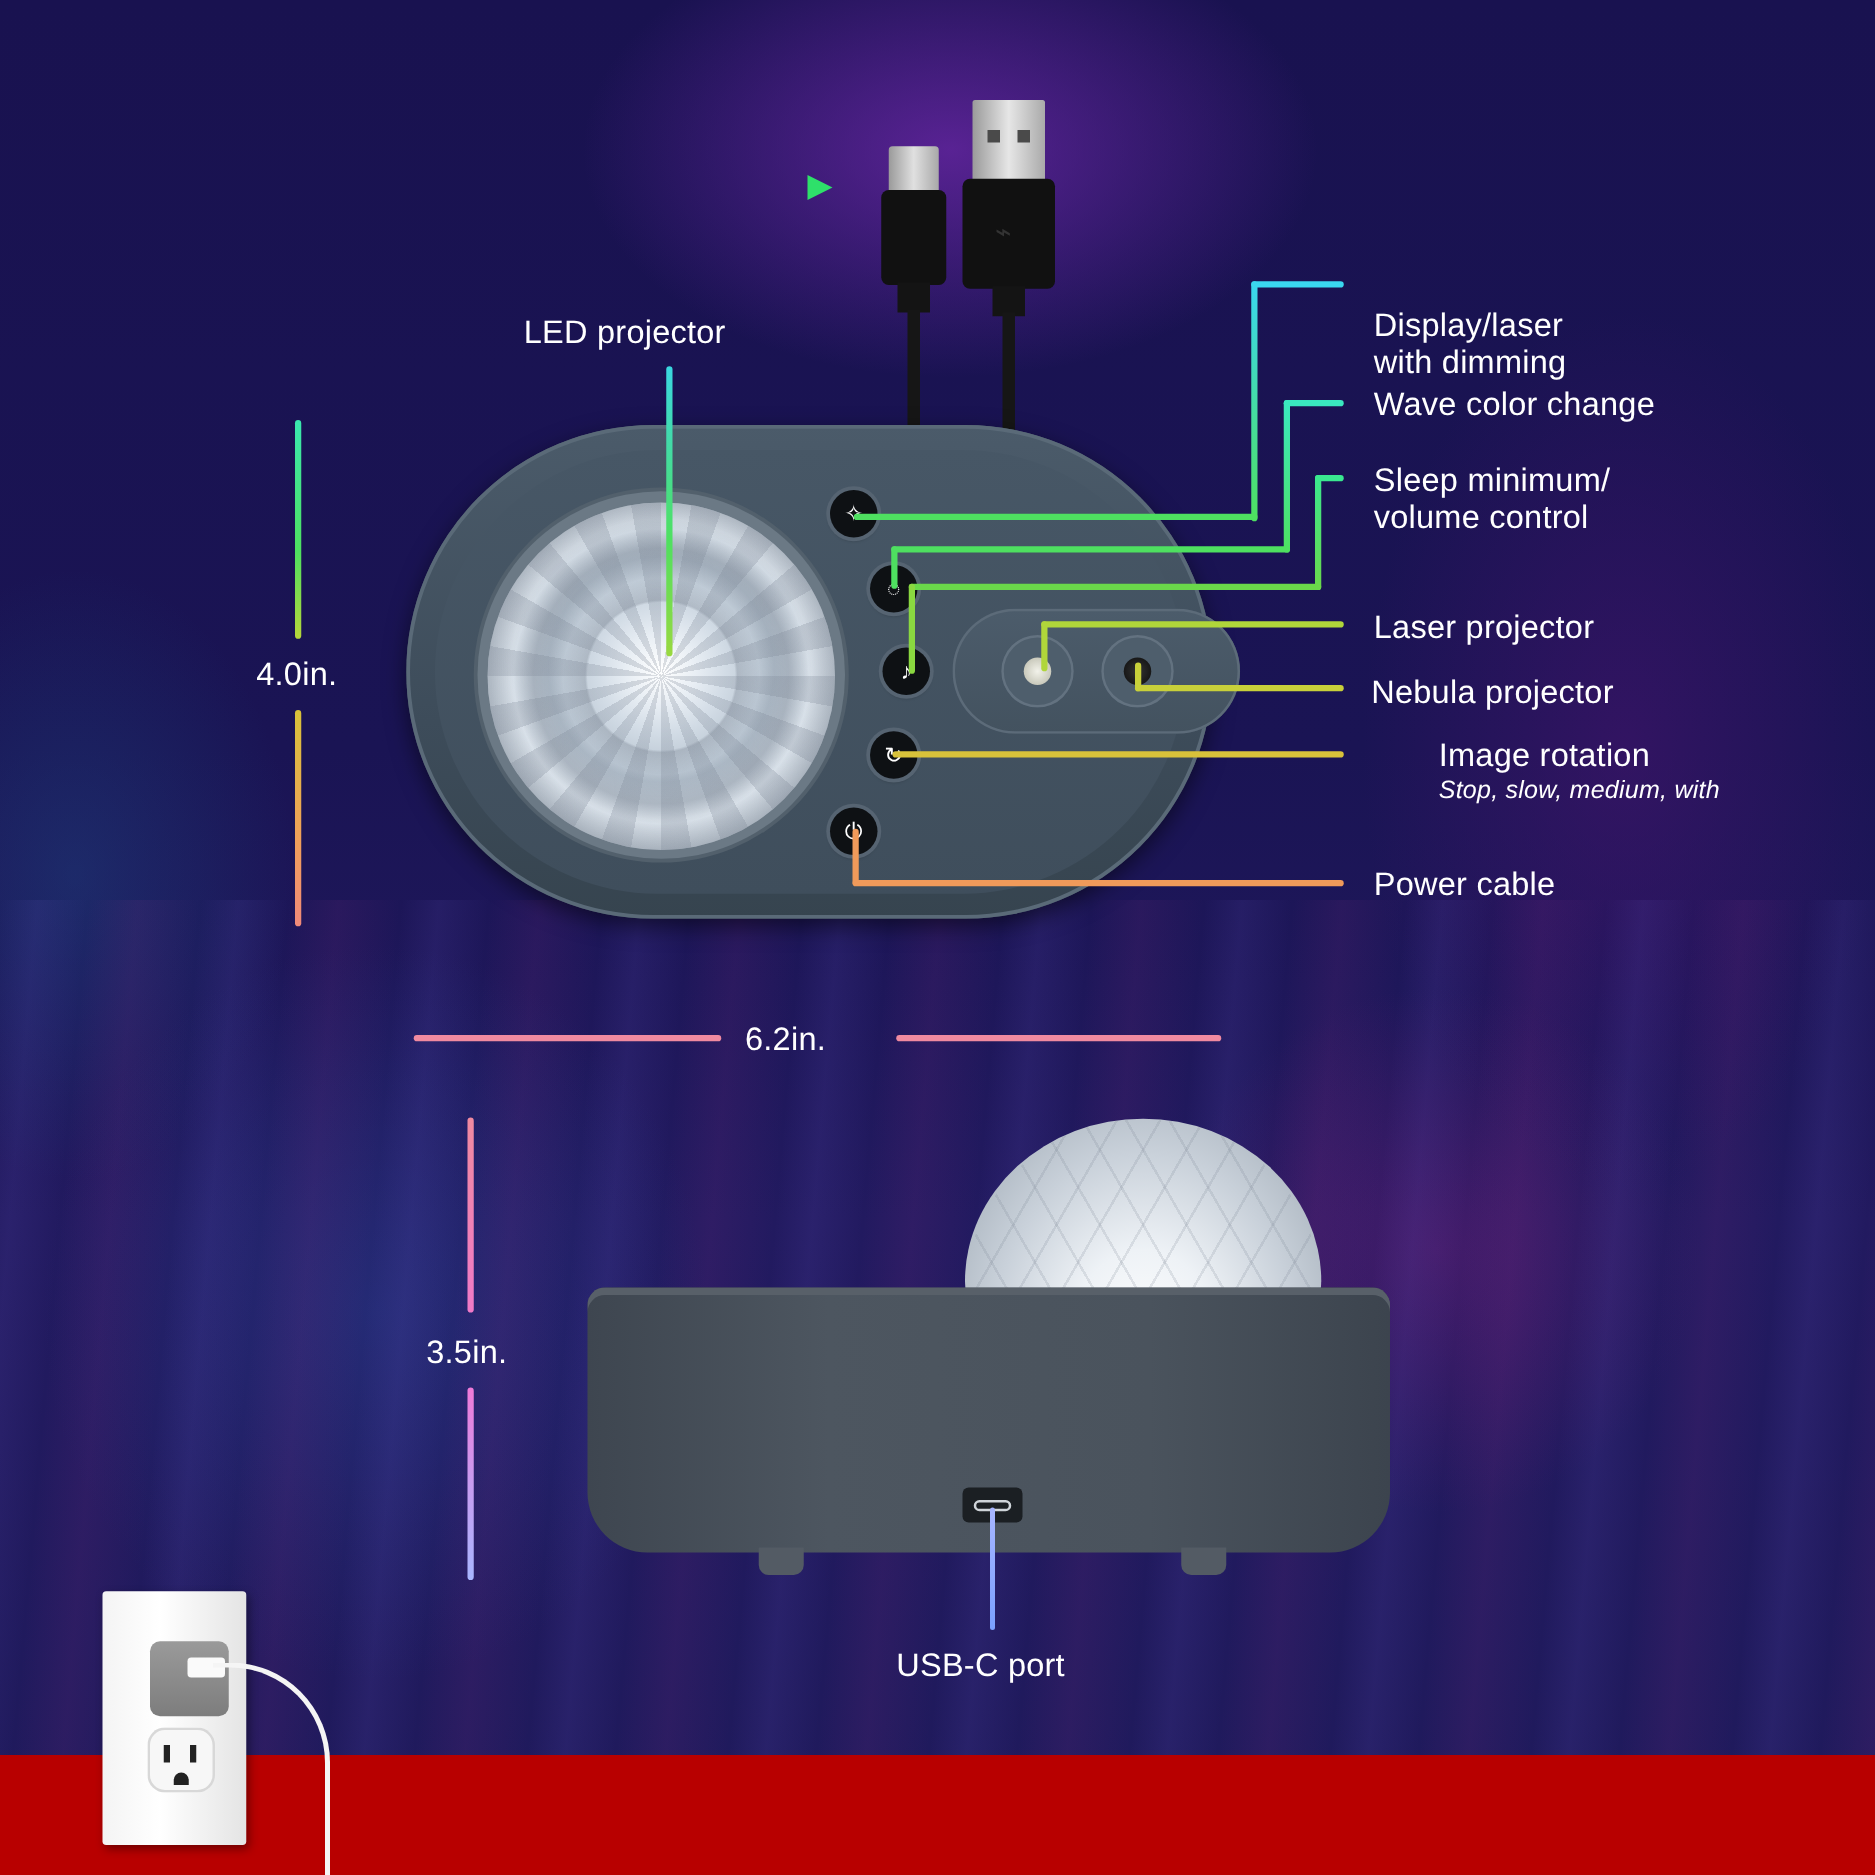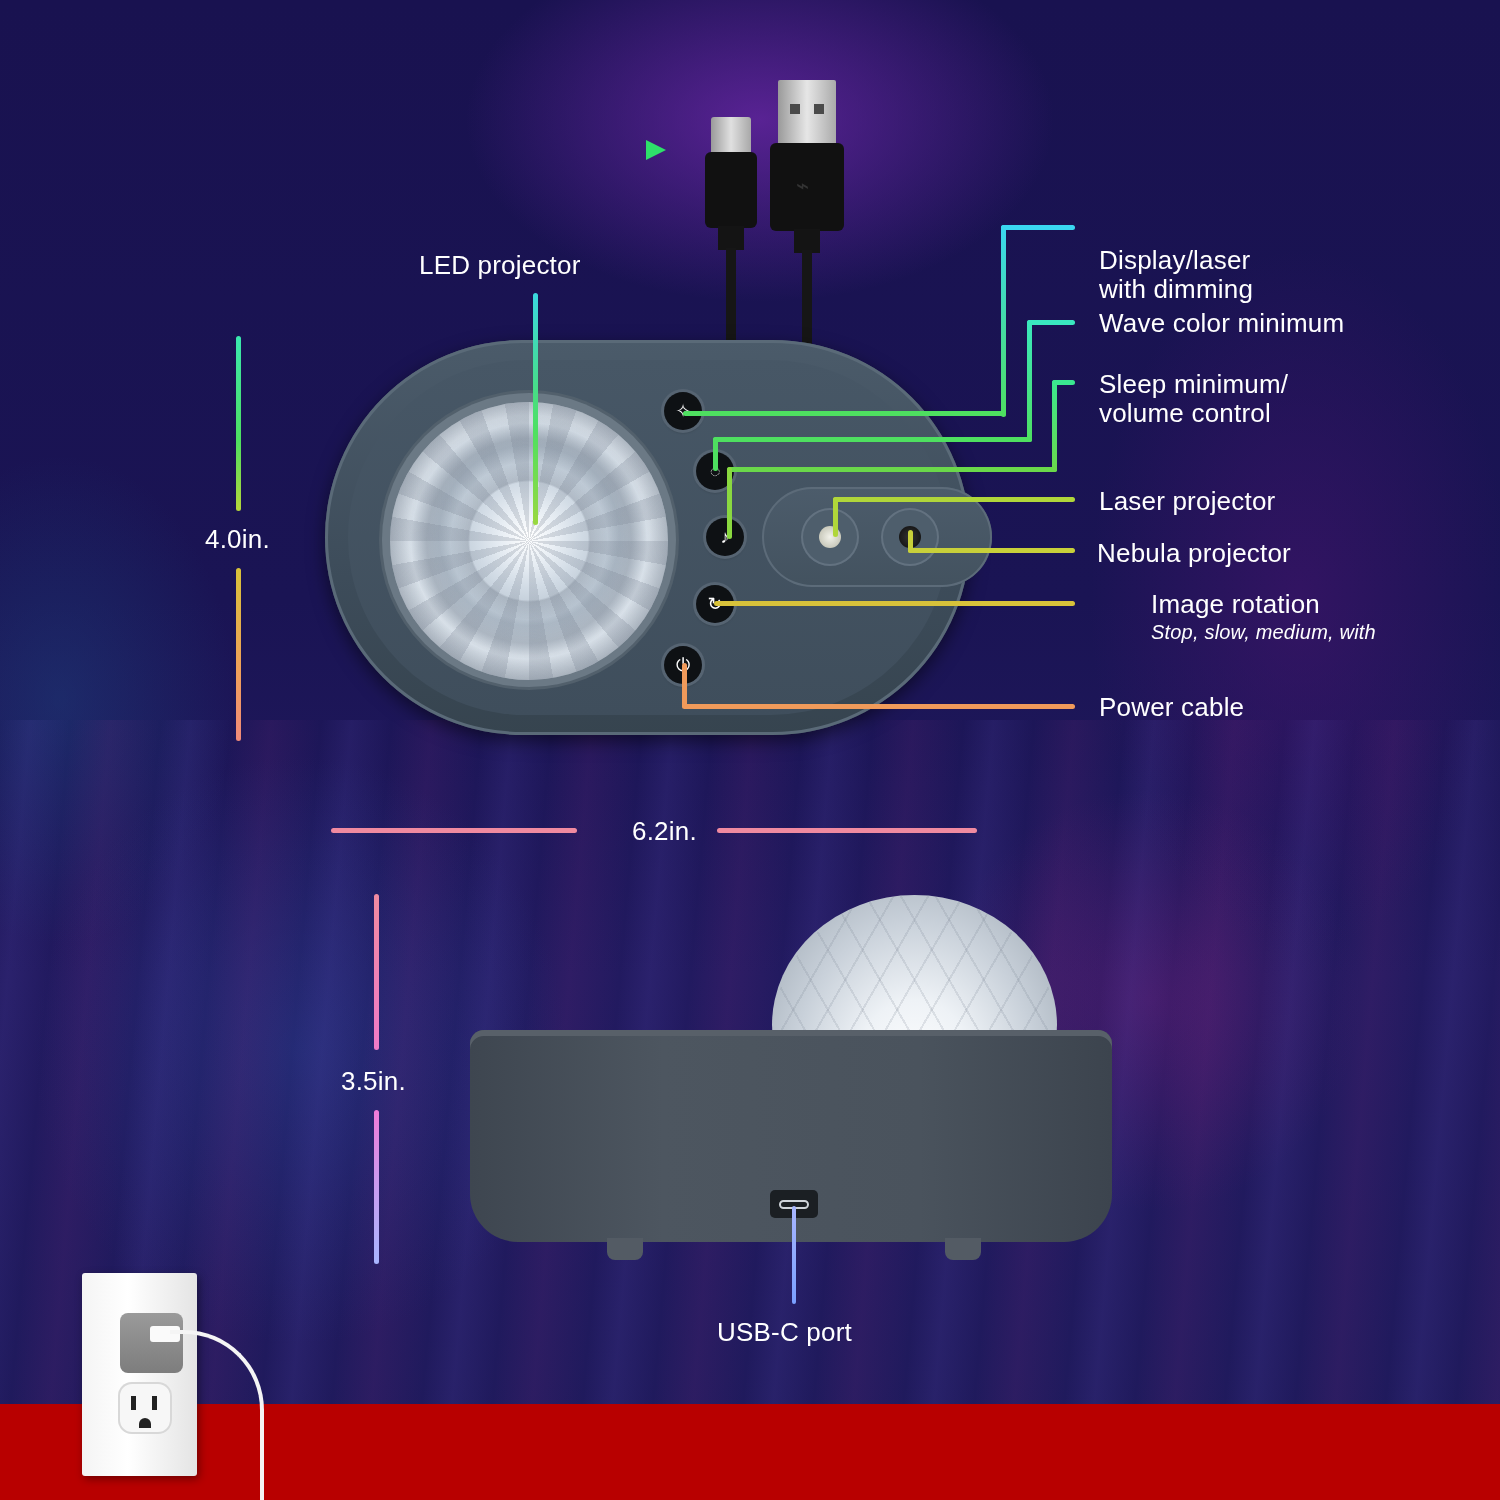--- a/index.html
+++ b/index.html
@@ -147,39 +147,39 @@
 
   <div class="line" style="left:714px;top:601px;width:361px;height:5px;background:#d8c23a;"></div>
 
   <div class="line" style="left:682px;top:663px;width:5px;height:45px;background:#f09a5a;"></div>
   <div class="line" style="left:682px;top:704px;width:393px;height:5px;background:#f09a5a;"></div>
 
   <div class="txt" style="left:1099px;top:214px;margin-top:32px;">
     <span>Display/laser</span><br>
     <span>with dimming</span>
   </div>
-  <div class="txt" style="left:1099px;top:309px;">Wave color minimum</div>
+  <div class="txt" style="left:1099px;top:309px;">Wave color change</div>
   <div class="txt" style="left:1099px;top:370px;">
     <span>Sleep minimum/</span><br>
     <span>volume control</span>
   </div>
   <div class="txt" style="left:1099px;top:487px;">Laser projector</div>
   <div class="txt" style="left:1097px;top:539px;">Nebula projector</div>
   <div class="txt" style="left:1151px;top:590px;">
     <span>Image rotation</span>
     <span class="sub">Stop, slow, medium, with</span>
   </div>
   <div class="txt" style="left:1099px;top:693px;">Power cable</div>
 
   <div class="line" style="left:236px;top:336px;width:5px;height:175px;background:linear-gradient(180deg,#3ae8b0,#4ee060 60%,#b6d63a);"></div>
   <div class="txt" style="left:205px;top:525px;">4.0in.</div>
   <div class="line" style="left:236px;top:568px;width:5px;height:173px;background:linear-gradient(180deg,#d8c23a,#f0a05a 60%,#f08a7a);"></div>
 
   <div class="line" style="left:331px;top:828px;width:246px;height:5px;background:#f08aa0;"></div>
-  <div class="txt" style="left:632px;top:817px;text-align:right;">6.2in.</div>
+  <div class="txt" style="left:596px;top:817px;text-align:right;">6.2in.</div>
   <div class="line" style="left:717px;top:828px;width:260px;height:5px;background:#f08aa0;"></div>
 
   <div class="line" style="left:374px;top:894px;width:5px;height:156px;background:linear-gradient(180deg,#f08aa0,#f07ac8);"></div>
   <div class="txt" style="left:341px;top:1067px;">3.5in.</div>
   <div class="line" style="left:374px;top:1110px;width:5px;height:154px;background:linear-gradient(180deg,#f07ad8,#c89cf0 50%,#a8b6ff);"></div>
 
   <div class="dome"></div>
   <div class="dome-facets"></div>
   <div class="base"></div>
   <div class="foot" style="left:607px;"></div>

